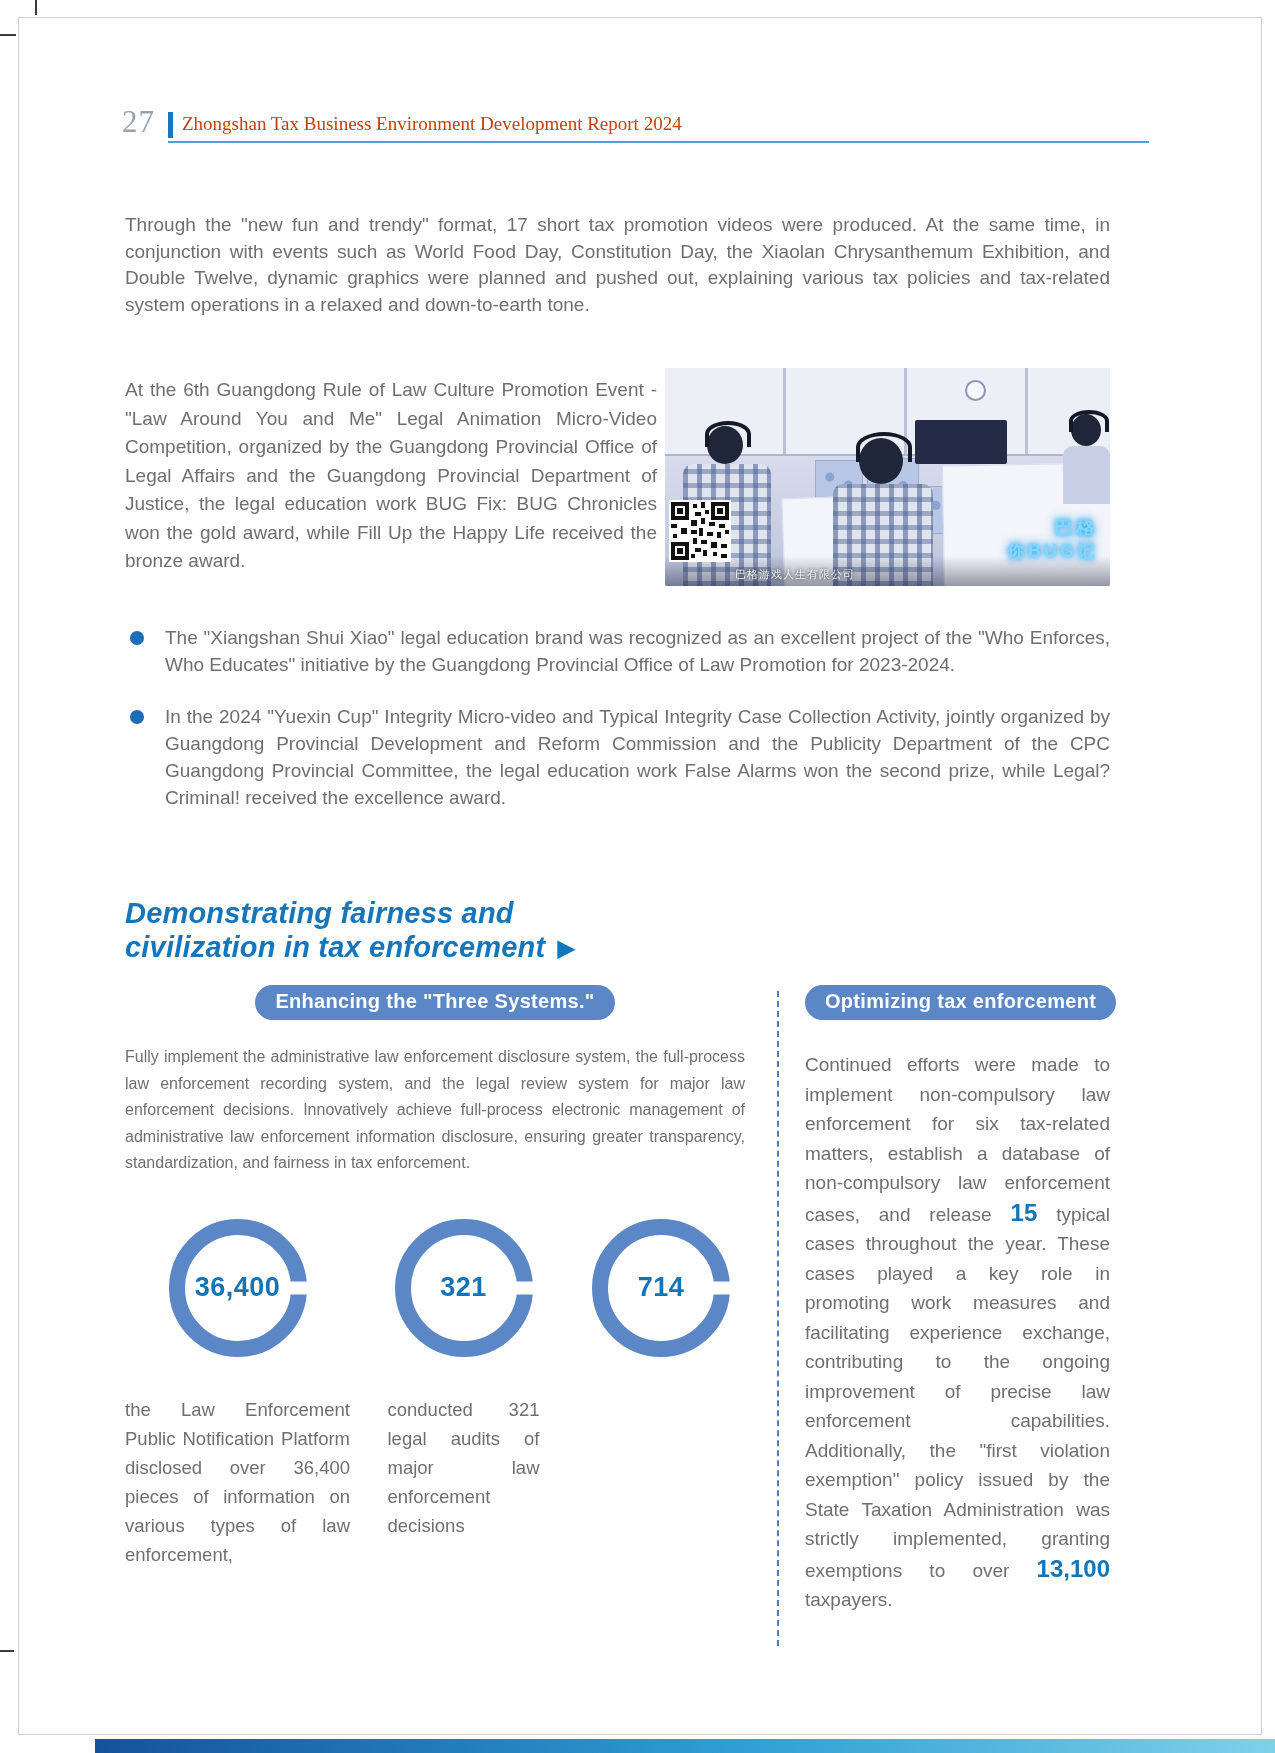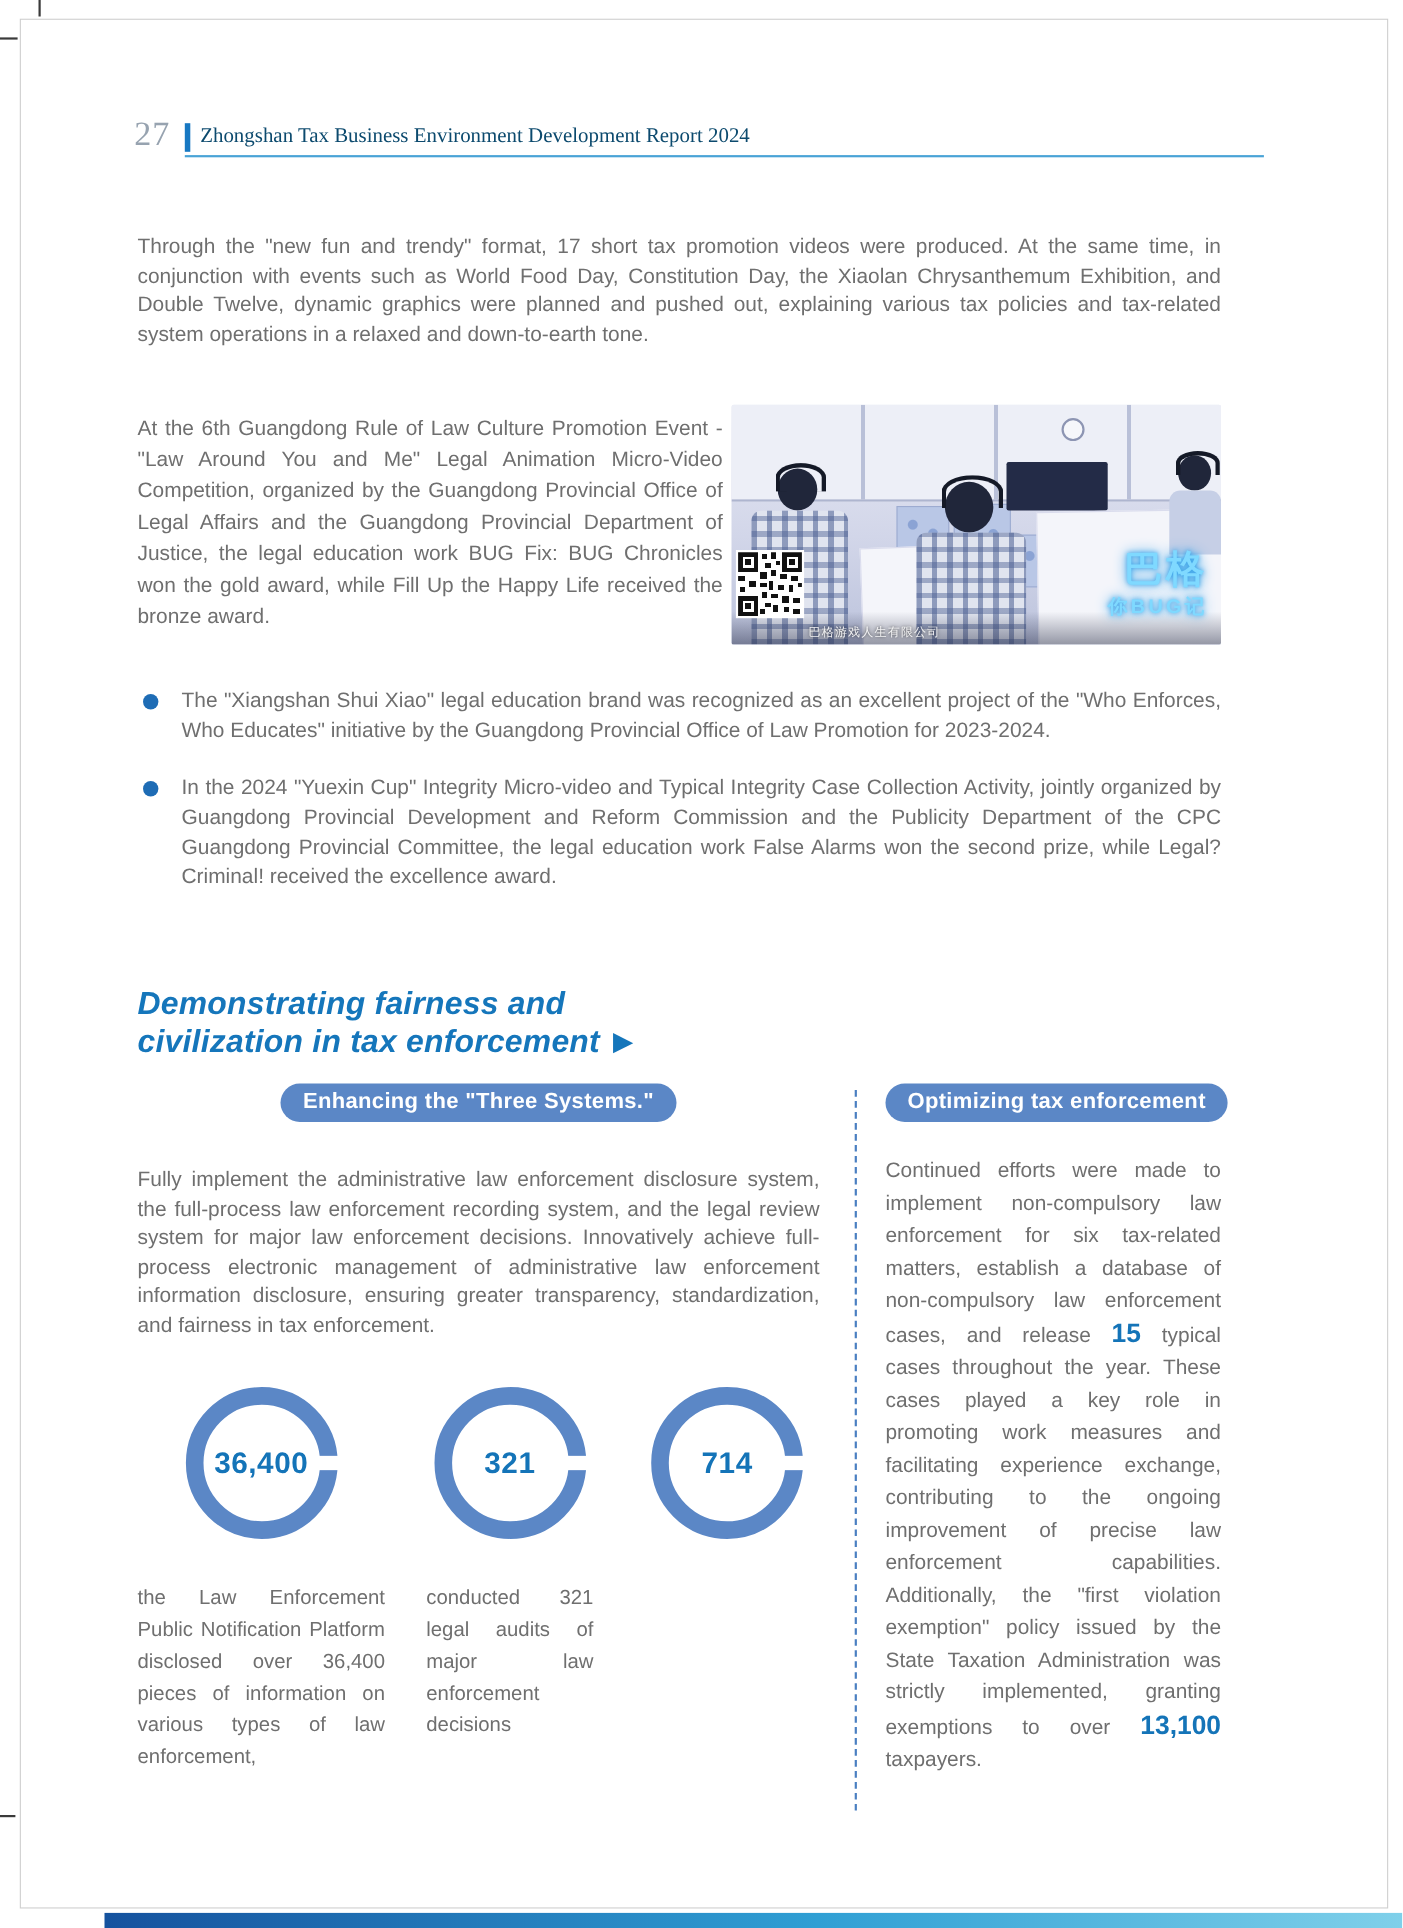--- a/index.html
+++ b/index.html
@@ -10,21 +10,21 @@
   .crop{position:absolute;background:#3a3a3a;}
   .crop.tl-v{left:35px;top:0;width:2px;height:15px;}
   .crop.tl-h{left:0;top:34px;width:16px;height:2px;}
   .crop.bl-h{left:0;top:1650px;width:14px;height:2px;}
 
   
   .pagenum{position:absolute;left:122px;top:104px;font-family:"Liberation Serif","DejaVu Serif",serif;
            font-size:31px;color:#97a3b0;letter-spacing:1px;}
   .hbar{position:absolute;left:168px;top:112px;width:5px;height:26px;background:#1778c2;}
   .htitle{position:absolute;left:182px;top:113px;font-family:"Liberation Serif","DejaVu Serif",serif;
-          font-size:19px;color:#0c4a6e;}
+          font-size:19px;color:#c2410c;}
   .hrule{position:absolute;left:168px;top:141px;width:981px;height:2px;background:#49a3d6;}
 
   
   .content{position:absolute;left:125px;width:985px;}
   .intro{top:212px;font-size:19px;line-height:26.5px;text-align:justify;}
   .award-row{top:368px;display:flex;align-items:flex-start;}
   .award-text{width:532px;font-size:19px;line-height:28.5px;text-align:justify;padding-top:8px;}
 
   
   .photo{position:relative;margin-left:auto;width:445px;height:218px;overflow:hidden;border-radius:2px;
@@ -41,40 +41,40 @@
   .torso{position:absolute;background-color:#e0e4ef;border-radius:10px 10px 0 0;
          background-image:repeating-linear-gradient(90deg,rgba(74,94,146,.55) 0 5px,transparent 5px 14px),
                           repeating-linear-gradient(0deg,rgba(74,94,146,.45) 0 5px,transparent 5px 14px);}
   .torso.plain{background-image:none;background-color:#c6cfe6;}
   .ph-shade{position:absolute;left:0;right:0;bottom:0;height:30px;background:linear-gradient(180deg,transparent,rgba(30,35,60,.45));}
   .qr{position:absolute;left:4px;bottom:24px;width:62px;height:62px;background:#fff;padding:2px;box-sizing:border-box;}
   .ph-caption{position:absolute;left:70px;bottom:4px;font-size:11px;color:rgba(255,255,255,.9);
               text-shadow:0 0 3px rgba(0,0,0,.7);letter-spacing:1px;}
   .neon{position:absolute;right:12px;bottom:24px;text-align:right;font-weight:bold;color:#7fd9ff;line-height:1.25;
         text-shadow:0 0 5px #2e9fe8,0 0 12px #2e9fe8;letter-spacing:3px;}
-  .neon .l1{font-size:35px;margin-top:24px;}
+  .neon .l1{font-size:19px;margin-top:24px;}
   .neon .l2{font-size:18px;}
 
   
   .bullets{top:624px;list-style:none;margin:0;padding:0;}
   .bullets li{position:relative;padding-left:40px;font-size:19px;line-height:27px;text-align:justify;margin-bottom:25px;}
   .bullets li .dot{position:absolute;left:5px;top:7px;width:14px;height:14px;border-radius:50%;background:#1e6cb5;}
 
   
   .sec-head{top:896px;color:#1576bb;font-weight:bold;font-size:29px;line-height:34px;letter-spacing:0.2px;}
   .sec-head .tri{display:inline-block;margin-left:12px;font-size:24px;transform:translateY(-1px);}
 
   
   .cols{top:985px;display:flex;}
   .col-left{width:620px;}
   .divider{border-left:2px dashed #4a7fc1;height:655px;margin:6px 0 0 32px;}
   .col-right{width:305px;margin-left:26px;}
   .pill{background:#5b87c6;color:#ffffff;font-size:20px;font-weight:600;letter-spacing:.3px;
         border-radius:18px;padding:5px 20px 7px;width:fit-content;margin:0 auto;white-space:nowrap;}
-  .col-body{margin-top:40px;font-size:19px;line-height:26.5px;text-align:justify;}
+  .col-body{margin-top:24px;font-size:16px;line-height:26.5px;text-align:justify;}
   .stats-row{margin-top:42px;display:flex;justify-content:space-between;}
   .stat{display:flex;flex-direction:column;}
   .stat.w1{width:225px;}.stat.w2{width:152px;}.stat.w3{width:168px;}
   .ring{position:relative;width:138px;height:138px;box-sizing:border-box;border:16px solid #5b87c6;border-radius:50%;
         margin:0 auto;display:flex;align-items:center;justify-content:center;}
   .ring .notch{position:absolute;right:-18px;top:50%;transform:translateY(-50%);width:22px;height:13px;background:#fff;}
   .ring .num{font-size:27px;font-weight:bold;color:#1474b8;letter-spacing:.5px;}
   .stat-cap{margin-top:38px;font-size:18.5px;line-height:29px;text-align:justify;}
   .right-para{margin-top:30px;font-size:19px;line-height:29.5px;text-align:justify;}
   .bignum{font-size:24px;font-weight:bold;color:#1474b8;}

